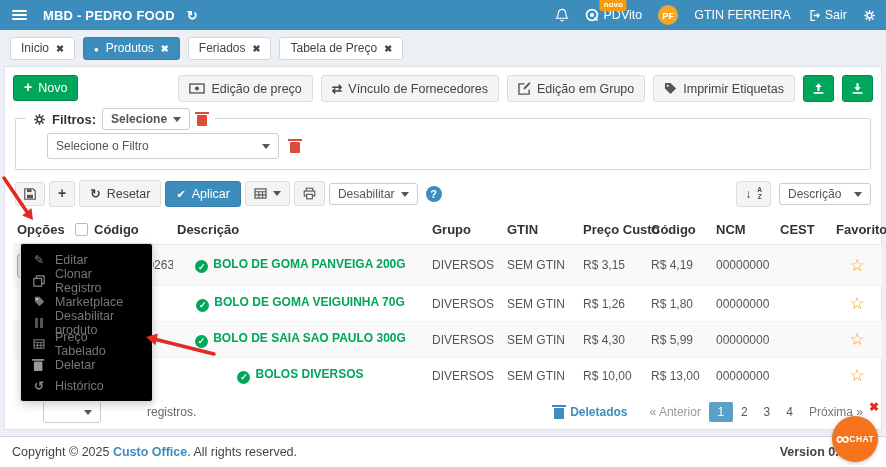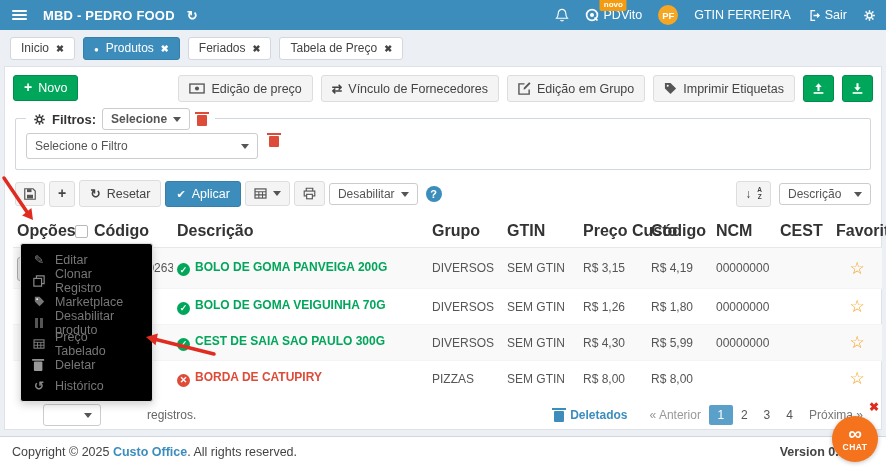--- a/index.html
+++ b/index.html
@@ -59,26 +59,26 @@
   
   .toolbar-row { display:flex; justify-content:space-between; align-items:center; margin:0 2px 8px; }
   .toolbar-left { display:flex; gap:4px; align-items:center; }
   .toolbar-right { display:flex; gap:8px; align-items:center; }
   .caret-dn { display:inline-block; border:4px solid transparent; border-top:5px solid #555; margin-top:4px; }
   .help-circle { width:16px; height:16px; border-radius:50%; background:#3c8dbc; color:#fff; font-size:11px; font-weight:bold; display:inline-flex; align-items:center; justify-content:center; margin-left:4px; }
   .sort-letters { display:inline-flex; flex-direction:column; font-size:6.5px; line-height:6.5px; font-weight:bold; color:#444; }
 
   
   table { width:100%; border-collapse:collapse; table-layout:fixed; font-size:12px; color:#555; }
-  th { text-align:left; font-weight:bold; color:#333; padding:7px 4px; border-bottom:1px solid #e8e8e8; font-size:16px; white-space:nowrap; }
+  th { text-align:left; font-weight:bold; color:#333; padding:7px 4px; border-bottom:1px solid #e8e8e8; font-size:13px; white-space:nowrap; }
   td { padding:7px 4px; border-top:1px solid #f4f4f4; white-space:nowrap; overflow:hidden; height:32px; }
   tbody tr:nth-child(odd) { background:#f9f9f9; }
   .checkbox { width:13px; height:13px; border:1px solid #b9b9b9; border-radius:2px; background:#fff; display:inline-block; vertical-align:-2px; margin-right:6px; }
   .desc { font-weight:bold; }
-  .desc-ok { color:#00a65a; }
+  .desc-ok { color:#00a65a;text-align:center; }
   .desc-err { color:#dd4b39; }
   .status-circle { display:inline-flex; width:13px; height:13px; border-radius:50%; color:#fff; font-size:9px; align-items:center; justify-content:center; margin-right:5px; vertical-align:-2px; font-weight:bold; }
   .st-ok { background:#00a65a; } .st-err { background:#dd4b39; }
   .star-cell { text-align:center; }
   .star-cell .icon-star { color:#f39c12; font-size:17px; cursor:pointer; }
   .options-btn { width:38px; height:24px; background:#e6e6e6; border:1px solid #adadad; border-radius:3px; display:inline-flex; align-items:center; justify-content:center; gap:4px; cursor:pointer; }
   .mini-burger { display:flex; flex-direction:column; gap:2px; }
   .mini-burger span { width:12px; height:2px; background:#333; }
   .options-btn .caret-dn { border-top-color:#333; margin-top:3px; transform:scale(.8); }
 
@@ -97,21 +97,21 @@
 
   
   .context-menu { position:absolute; left:20px; top:243px; width:133px; background:#000000; border:1px solid #ddd; border-radius:3px; box-shadow:0 3px 8px rgba(0,0,0,.18); padding:5px 0; z-index:40; }
   .menu-item { display:flex; align-items:center; gap:9px; padding:3px 11px; font-size:12.5px; color:#777; cursor:pointer; height:21px; }
   .menu-ico { width:14px; display:inline-flex; justify-content:center; color:#888; font-size:12px; flex:0 0 14px; }
   .pause-bars { display:inline-flex; gap:2px; }
   .pause-bars i { width:3px; height:10px; background:#555; }
 
   
   .arrows-overlay { position:absolute; inset:0; z-index:60; pointer-events:none; }
-  .chat-bubble { position:absolute; right:8px; bottom:5px; width:46px; height:46px; border-radius:50%; background:#f4731c; color:#fff; display:flex; flex-direction:column; align-items:center; justify-content:center; z-index:70; cursor:pointer; box-shadow:0 1px 4px rgba(0,0,0,.25); }
+  .chat-bubble { position:absolute; right:8px; bottom:5px; width:46px; height:46px; border-radius:50%; background:#f4731c; color:#fff; display:flex; align-items:center; justify-content:center; z-index:70; cursor:pointer; box-shadow:0 1px 4px rgba(0,0,0,.25); }
   .chat-bubble .icon-infinity { font-size:19px; font-weight:bold; line-height:16px; }
   .chat-label { font-size:8.5px; font-weight:bold; letter-spacing:.5px; }
   .chat-close { position:absolute; right:7px; bottom:53px; color:#e02b20; font-weight:bold; font-size:12px; z-index:71; cursor:pointer; }
   .chat-close::before { content:"✖"; }
 
   
   .page-footer { position:absolute; left:0; bottom:0; width:100%; height:31px; background:#fff; border-top:1px solid #d2d6de; display:flex; align-items:center; justify-content:space-between; padding:0 12px; font-size:12.5px; color:#444; }
   .pf-left b { font-weight:normal; }
   .pf-brand { color:#3c8dbc; font-weight:bold; cursor:pointer; }
   .pf-version { font-weight:bold; color:#444; margin-right:4px; }
@@ -252,21 +252,21 @@
               <g stroke="#333" stroke-width="1.8">
                 <path d="M8 1.5v2.5M8 12v2.5M1.5 8H4M12 8h2.5M3.2 3.2L5 5M11 11l1.8 1.8M12.8 3.2L11 5M5 11l-1.8 1.8"></path>
               </g>
               <circle cx="8" cy="8" r="3" fill="none" stroke="#333" stroke-width="1.8"></circle>
             </svg>
         </span>
         <span>Filtros:</span>
         <span class="select">Selecione</span>
         <span class="trash-icon"></span>
       </div>
-      <div style="display:flex; align-items:flex-start; gap:10px;">
+      <div style="display:flex; align-items:center; gap:10px;margin-left:21px;">
         <span class="select select-wide">Selecione o Filtro</span>
         <span class="trash-icon"></span>
       </div>
     </div>
 
     <div class="toolbar-row">
       <div class="toolbar-left">
         <button class="btn btn-sq">
           <svg class="ico" width="12" height="12" viewBox="0 0 16 16">
               <path d="M1 1h11l3 3v11H1z" fill="none" stroke="#555" stroke-width="1.6"></path>
@@ -369,38 +369,38 @@
           <td>SEM GTIN</td>
           <td>R$ 1,26</td>
           <td>R$ 1,80</td>
           <td>00000000</td>
           <td></td>
           <td class="star-cell"><span class="icon-star"></span></td>
         </tr>
         <tr>
           <td></td>
           <td><span></span></td>
-          <td class="desc desc-ok"><span class="status-circle st-ok">✓</span><span>CEST DE SAIA SAO PAULO 300G</span></td>
+          <td class="desc desc-ok"><span class="status-circle st-ok">✓</span><span>BOLO DE SAIA SAO PAULO 300G</span></td>
           <td>DIVERSOS</td>
           <td>SEM GTIN</td>
           <td>R$ 4,30</td>
           <td>R$ 5,99</td>
           <td>00000000</td>
           <td></td>
           <td class="star-cell"><span class="icon-star"></span></td>
         </tr>
         <tr>
           <td></td>
           <td><span></span></td>
-          <td class="desc desc-err"><span class="status-circle st-err">✕</span><span>BORDA DE CATUPIRY</span></td>
-          <td>PIZZAS</td>
+          <td class="desc desc-ok"><span class="status-circle st-ok">✓</span><span>BOLOS DIVERSOS</span></td>
+          <td>DIVERSOS</td>
           <td>SEM GTIN</td>
-          <td>R$ 8,00</td>
-          <td>R$ 8,00</td>
-          <td></td>
+          <td>R$ 10,00</td>
+          <td>R$ 13,00</td>
+          <td>00000000</td>
           <td></td>
           <td class="star-cell"><span class="icon-star"></span></td>
         </tr>
       </tbody>
     </table>
 
     <div class="table-footer">
       <div class="tf-left">
         <span class="pagesize-box select"></span>
         <span class="tf-records">registros.</span>

